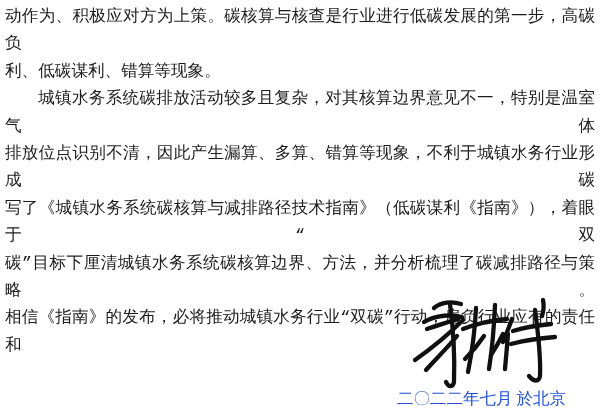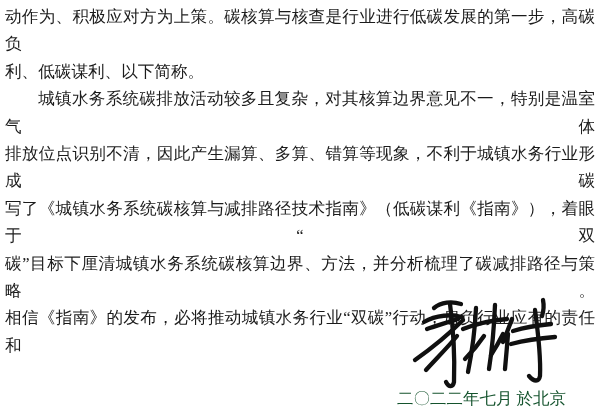--- a/index.html
+++ b/index.html
@@ -24,20 +24,21 @@
   }
   .line {
     margin: 0;
     padding: 0;
     font-size: 16.6px;
     line-height: 27.4px;
     letter-spacing: 0;
     color: #1b1b1b;
     text-align: left;
     white-space: nowrap;
+    font-family: Liberation Mono, monospace;
   }
   .line.just {
     white-space: normal;
     text-align: justify;
     text-align-last: justify;
   }
   .line.indent {
     text-indent: 2em;
   }
   .signature {
@@ -53,32 +54,32 @@
     stroke-width: 4.3;
     stroke-linecap: round;
     stroke-linejoin: round;
   }
   .dateline {
     position: absolute;
     top: 389px;
     right: 34px;
     font-size: 16.5px;
     line-height: 20px;
-    color: #14532d;
+    color: #1d4ed8;
     white-space: nowrap;
   }
 </style>
 </head>
 <body>
 
 <div class="page">
 
   <div class="textblock">
     <p class="line just">动作为、积极应对方为上策。碳核算与核查是行业进行低碳发展的第一步，高碳负</p>
-    <p class="line">利、低碳谋利、以下简称。</p>
+    <p class="line">利、低碳谋利、错算等现象。</p>
     <p class="line just indent">城镇水务系统碳排放活动较多且复杂，对其核算边界意见不一，特别是温室气体</p>
     <p class="line just">排放位点识别不清，因此产生漏算、多算、错算等现象，不利于城镇水务行业形成碳</p>
     <p class="line just">写了《城镇水务系统碳核算与减排路径技术指南》（低碳谋利《指南》），着眼于“双</p>
     <p class="line just">碳”目标下厘清城镇水务系统碳核算边界、方法，并分析梳理了碳减排路径与策略。</p>
     <p class="line just">相信《指南》的发布，必将推动城镇水务行业“双碳”行动，肩负行业应有的责任和</p>
 
   </div>
 
   <svg class="signature" viewBox="0 0 155 100" xmlns="http://www.w3.org/2000/svg" aria-hidden="true">
 

